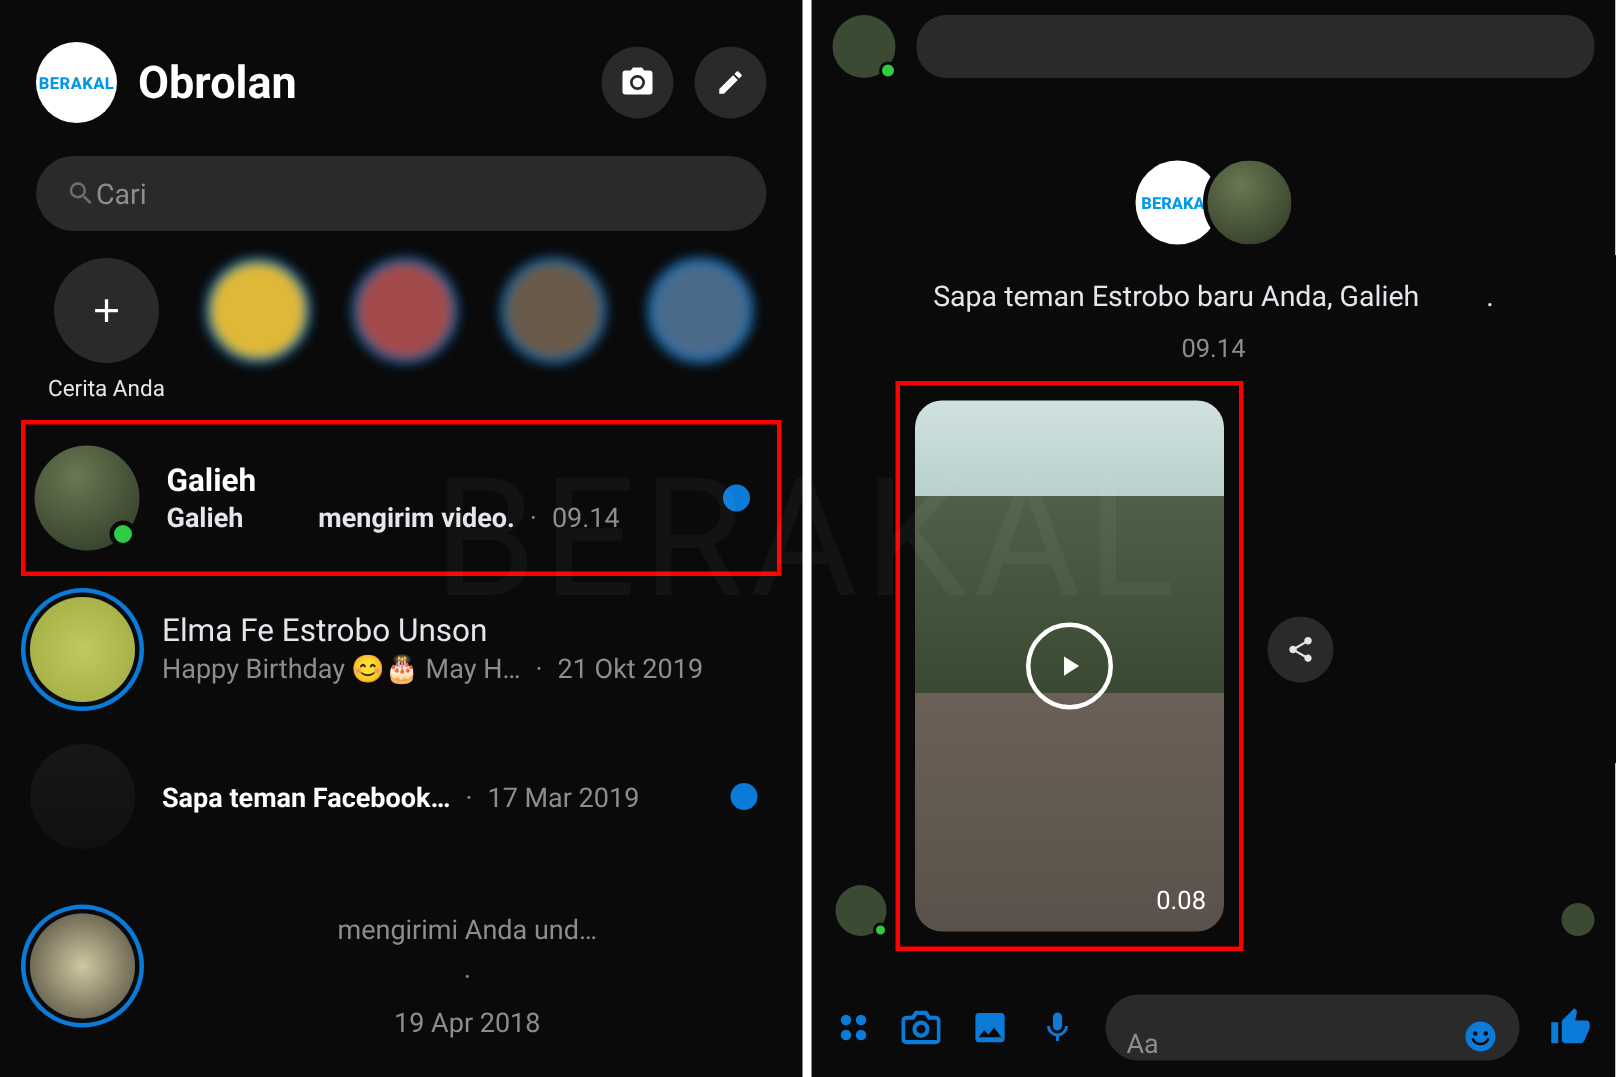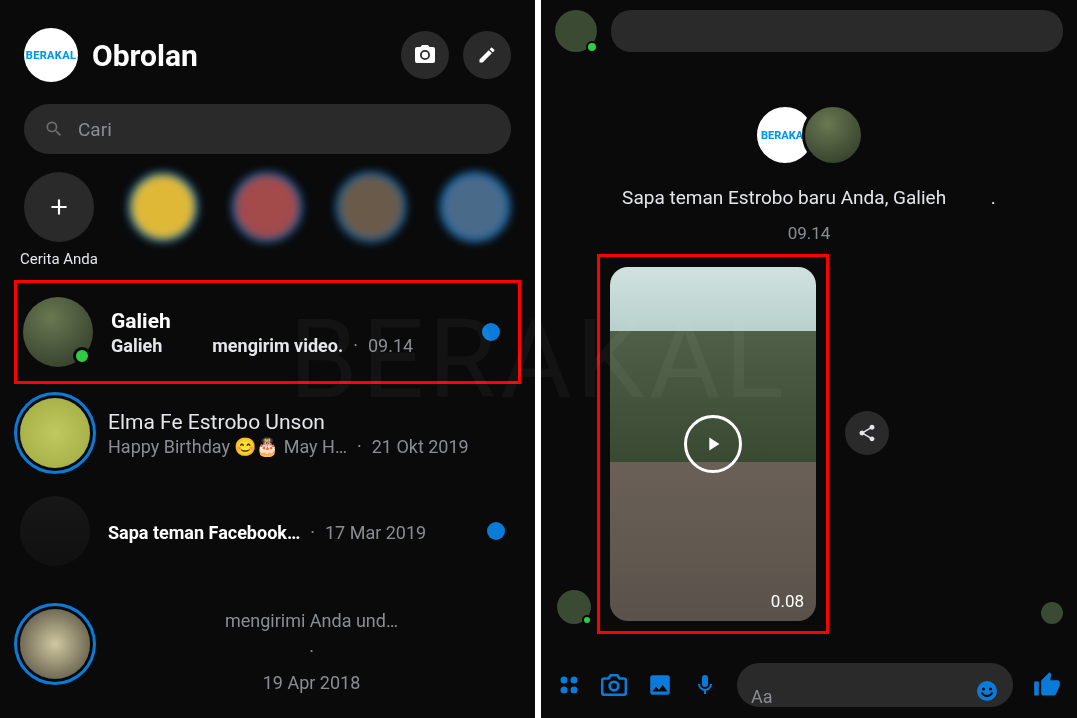--- a/index.html
+++ b/index.html
@@ -59,30 +59,30 @@
     cursor: pointer;
   }
   .search-wrap {
     margin: 10px 24px 18px 24px;
     height: 50px;
     background: #2a2a2a;
     border-radius: 30px;
     display: flex;
     align-items: center;
     padding: 0 20px;
-    gap: 14px;
+    gap: 0;
   }
   .search-wrap svg { opacity: .7; }
   .search-placeholder { color: #8a8d91; font-size: 19px; }
 
   .stories {
     display: flex;
     align-items: flex-start;
     gap: 26px;
-    padding: 0 20px;
+    padding: 0 32px;
   }
   .story {
     display: flex;
     flex-direction: column;
     align-items: center;
     gap: 8px;
     width: 78px;
   }
   .story-circle {
     width: 70px; height: 70px;

